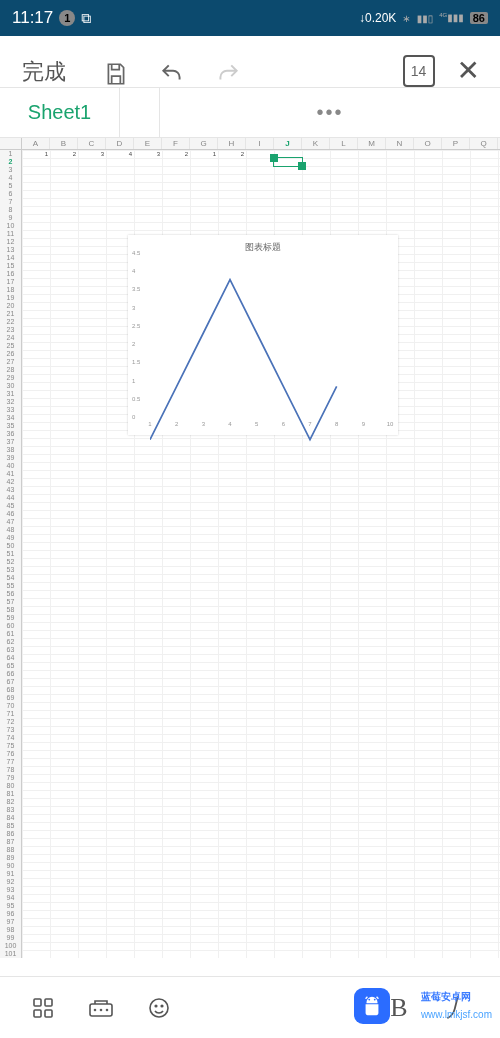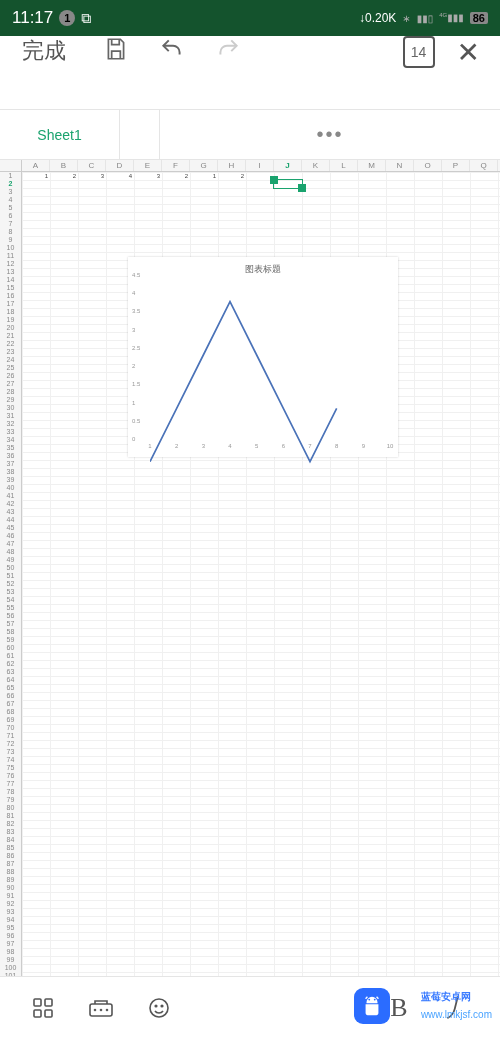--- a/index.html
+++ b/index.html
@@ -1,36 +1,36 @@
 <!DOCTYPE html>
 <html><head>
 <meta charset="utf-8">
 <style>
   * { margin: 0; padding: 0; box-sizing: border-box; }
   body { width: 500px; height: 1038px; font-family: -apple-system, sans-serif; background: #fff; overflow: hidden; position: relative; }
 
-  .status-bar { height: 36px; background: #14532d; color: #fff; display: flex; align-items: center; padding: 0 12px; font-size: 14px; }
+  .status-bar { height: 36px; background: #0c4a6e; color: #fff; display: flex; align-items: center; padding: 0 12px; font-size: 14px; }
   .status-left { display: flex; align-items: center; gap: 6px; }
   .status-right { margin-left: auto; display: flex; align-items: center; gap: 6px; font-size: 12px; }
   .status-time { font-size: 17px; font-weight: 500; }
   .circle-badge { width: 16px; height: 16px; border-radius: 50%; background: #888; color: #000; display: flex; align-items: center; justify-content: center; font-size: 11px; font-weight: bold; }
   .link-icon { font-size: 14px; }
   .batt { background: #888; color: #000; padding: 0 3px; border-radius: 2px; font-size: 11px; font-weight: bold; }
   .sig-icon { color: #aaa; font-size: 10px; }
 
-  .toolbar { height: 74px; display: flex; align-items: flex-start; border-bottom: 1px solid #e5e5e5; color: #666; }
+  .toolbar { height: 52px; display: flex; align-items: flex-end; border-bottom: 1px solid #e5e5e5; color: #666; }
   .tool-done { font-size: 22px; color: #555; padding: 0 22px; }
   .tool-btn { width: 56px; display: flex; justify-content: center; font-size: 24px; color: #666; }
   .tool-btn.disabled { color: #ccc; }
   .tool-spacer { flex: 1; }
   .tool-calbox { width: 32px; height: 32px; border: 2px solid #555; border-radius: 4px; display: flex; align-items: center; justify-content: center; font-size: 14px; margin-right: 22px; }
   .tool-close { font-size: 28px; color: #555; padding-right: 20px; }
 
   .tab-bar { height: 50px; display: flex; border-bottom: 1px solid #e5e5e5; }
-  .tab { flex: 0 0 120px; display: flex; align-items: center; justify-content: center; font-size: 14px; color: #888; border-right: 1px solid #e5e5e5; }
+  .tab { flex: 0 0 120px; display: flex; align-items: center; justify-content: center; font-size: 20px; color: #888; border-right: 1px solid #e5e5e5; }
   .tab.active { color: #1aa36e; position: relative; }
   .tab-blank { flex: 0 0 40px; border-right: 1px solid #e5e5e5; }
   .tab-more { flex: 1; display: flex; align-items: center; justify-content: center; color: #888; font-size: 20px; letter-spacing: 2px; }
 
   .sheet-area { position: relative; height: 820px; overflow: hidden; background: #fff; }
   .corner { position: absolute; left: 0; top: 0; width: 22px; height: 12px; border-right: 1px solid #ccc; border-bottom: 1px solid #ccc; background: #f5f5f5; }
   .col-hdrs { position: absolute; left: 22px; top: 0; right: 0; height: 12px; display: flex; background: #f5f5f5; border-bottom: 1px solid #ccc; }
   .col-hdr { width: 28px; font-size: 8px; color: #888; text-align: center; line-height: 12px; border-right: 1px solid #e5e5e5; }
   .col-hdr.sel { color: #1aa36e; font-weight: bold; }
   .row-hdrs { position: absolute; left: 0; top: 12px; width: 22px; background: #f5f5f5; border-right: 1px solid #ccc; }

